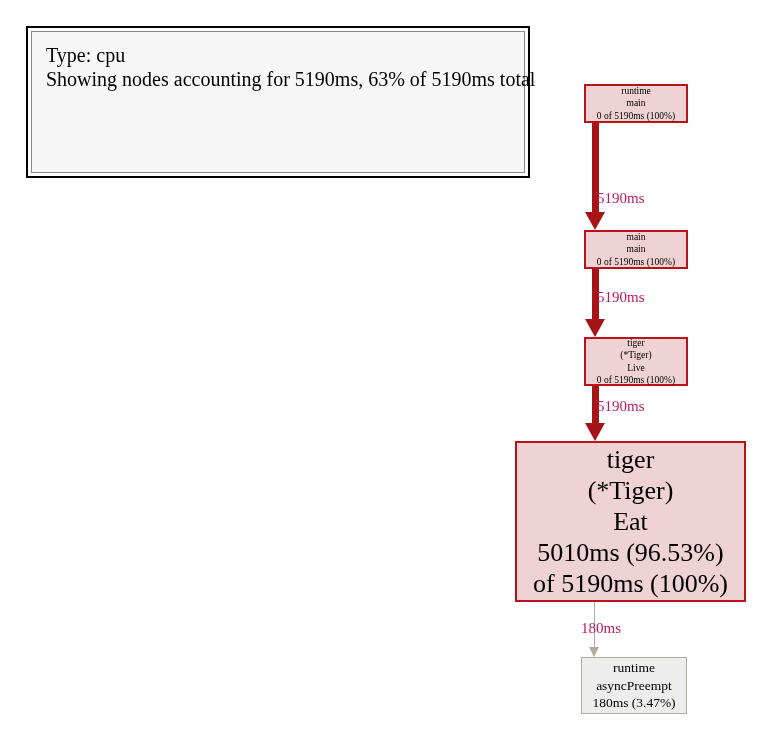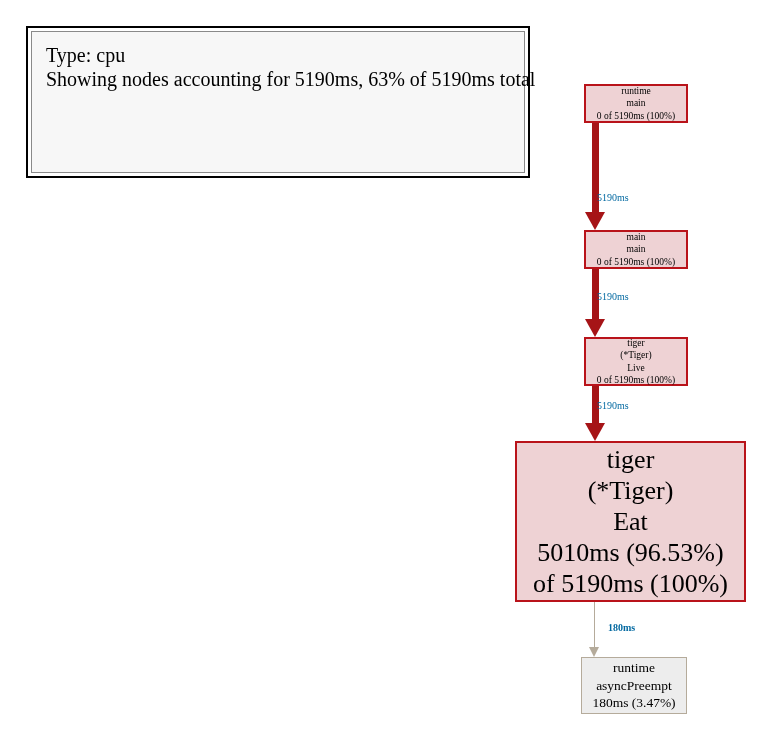--- a/index.html
+++ b/index.html
@@ -115,45 +115,45 @@
   .edge-head-thin {
     position: absolute;
     width: 0;
     height: 0;
     border-left: 5px solid transparent;
     border-right: 5px solid transparent;
     border-top: 10px solid #b5ab9b;
   }
   .edge-label {
     position: absolute;
-    font-size: 10px;
+    font-size: 15px;
     line-height: 16px;
     white-space: nowrap;
-    color: #0369a1;
+    color: #be185d;
   }
 
   
   #edge1-stem { left: 592px; top: 123px; height: 89px; }
   #edge1-head { left: 585px; top: 212px; }
   #edge1-label { left: 597px; top: 190px; }
 
   
   #edge2-stem { left: 592px; top: 269px; height: 50px; }
   #edge2-head { left: 585px; top: 319px; }
   #edge2-label { left: 597px; top: 289px; }
 
   
   #edge3-stem { left: 592px; top: 386px; height: 37px; }
   #edge3-head { left: 585px; top: 423px; }
   #edge3-label { left: 597px; top: 398px; }
 
   
   #edge4-stem { left: 594px; top: 602px; height: 45px; }
   #edge4-head { left: 589px; top: 647px; }
-  #edge4-label { left: 608px; top: 620px; font-weight: bold; }
+  #edge4-label { left: 581px; top: 620px; }
 </style>
 </head>
 <body>
 
 <div id="legend-box">
   <div id="legend-inner">
     <div class="legend-line">Type: cpu</div>
     <div class="legend-line">Showing nodes accounting for 5190ms, 63% of 5190ms total</div>
     <div class="legend-gap"></div>
   </div>

